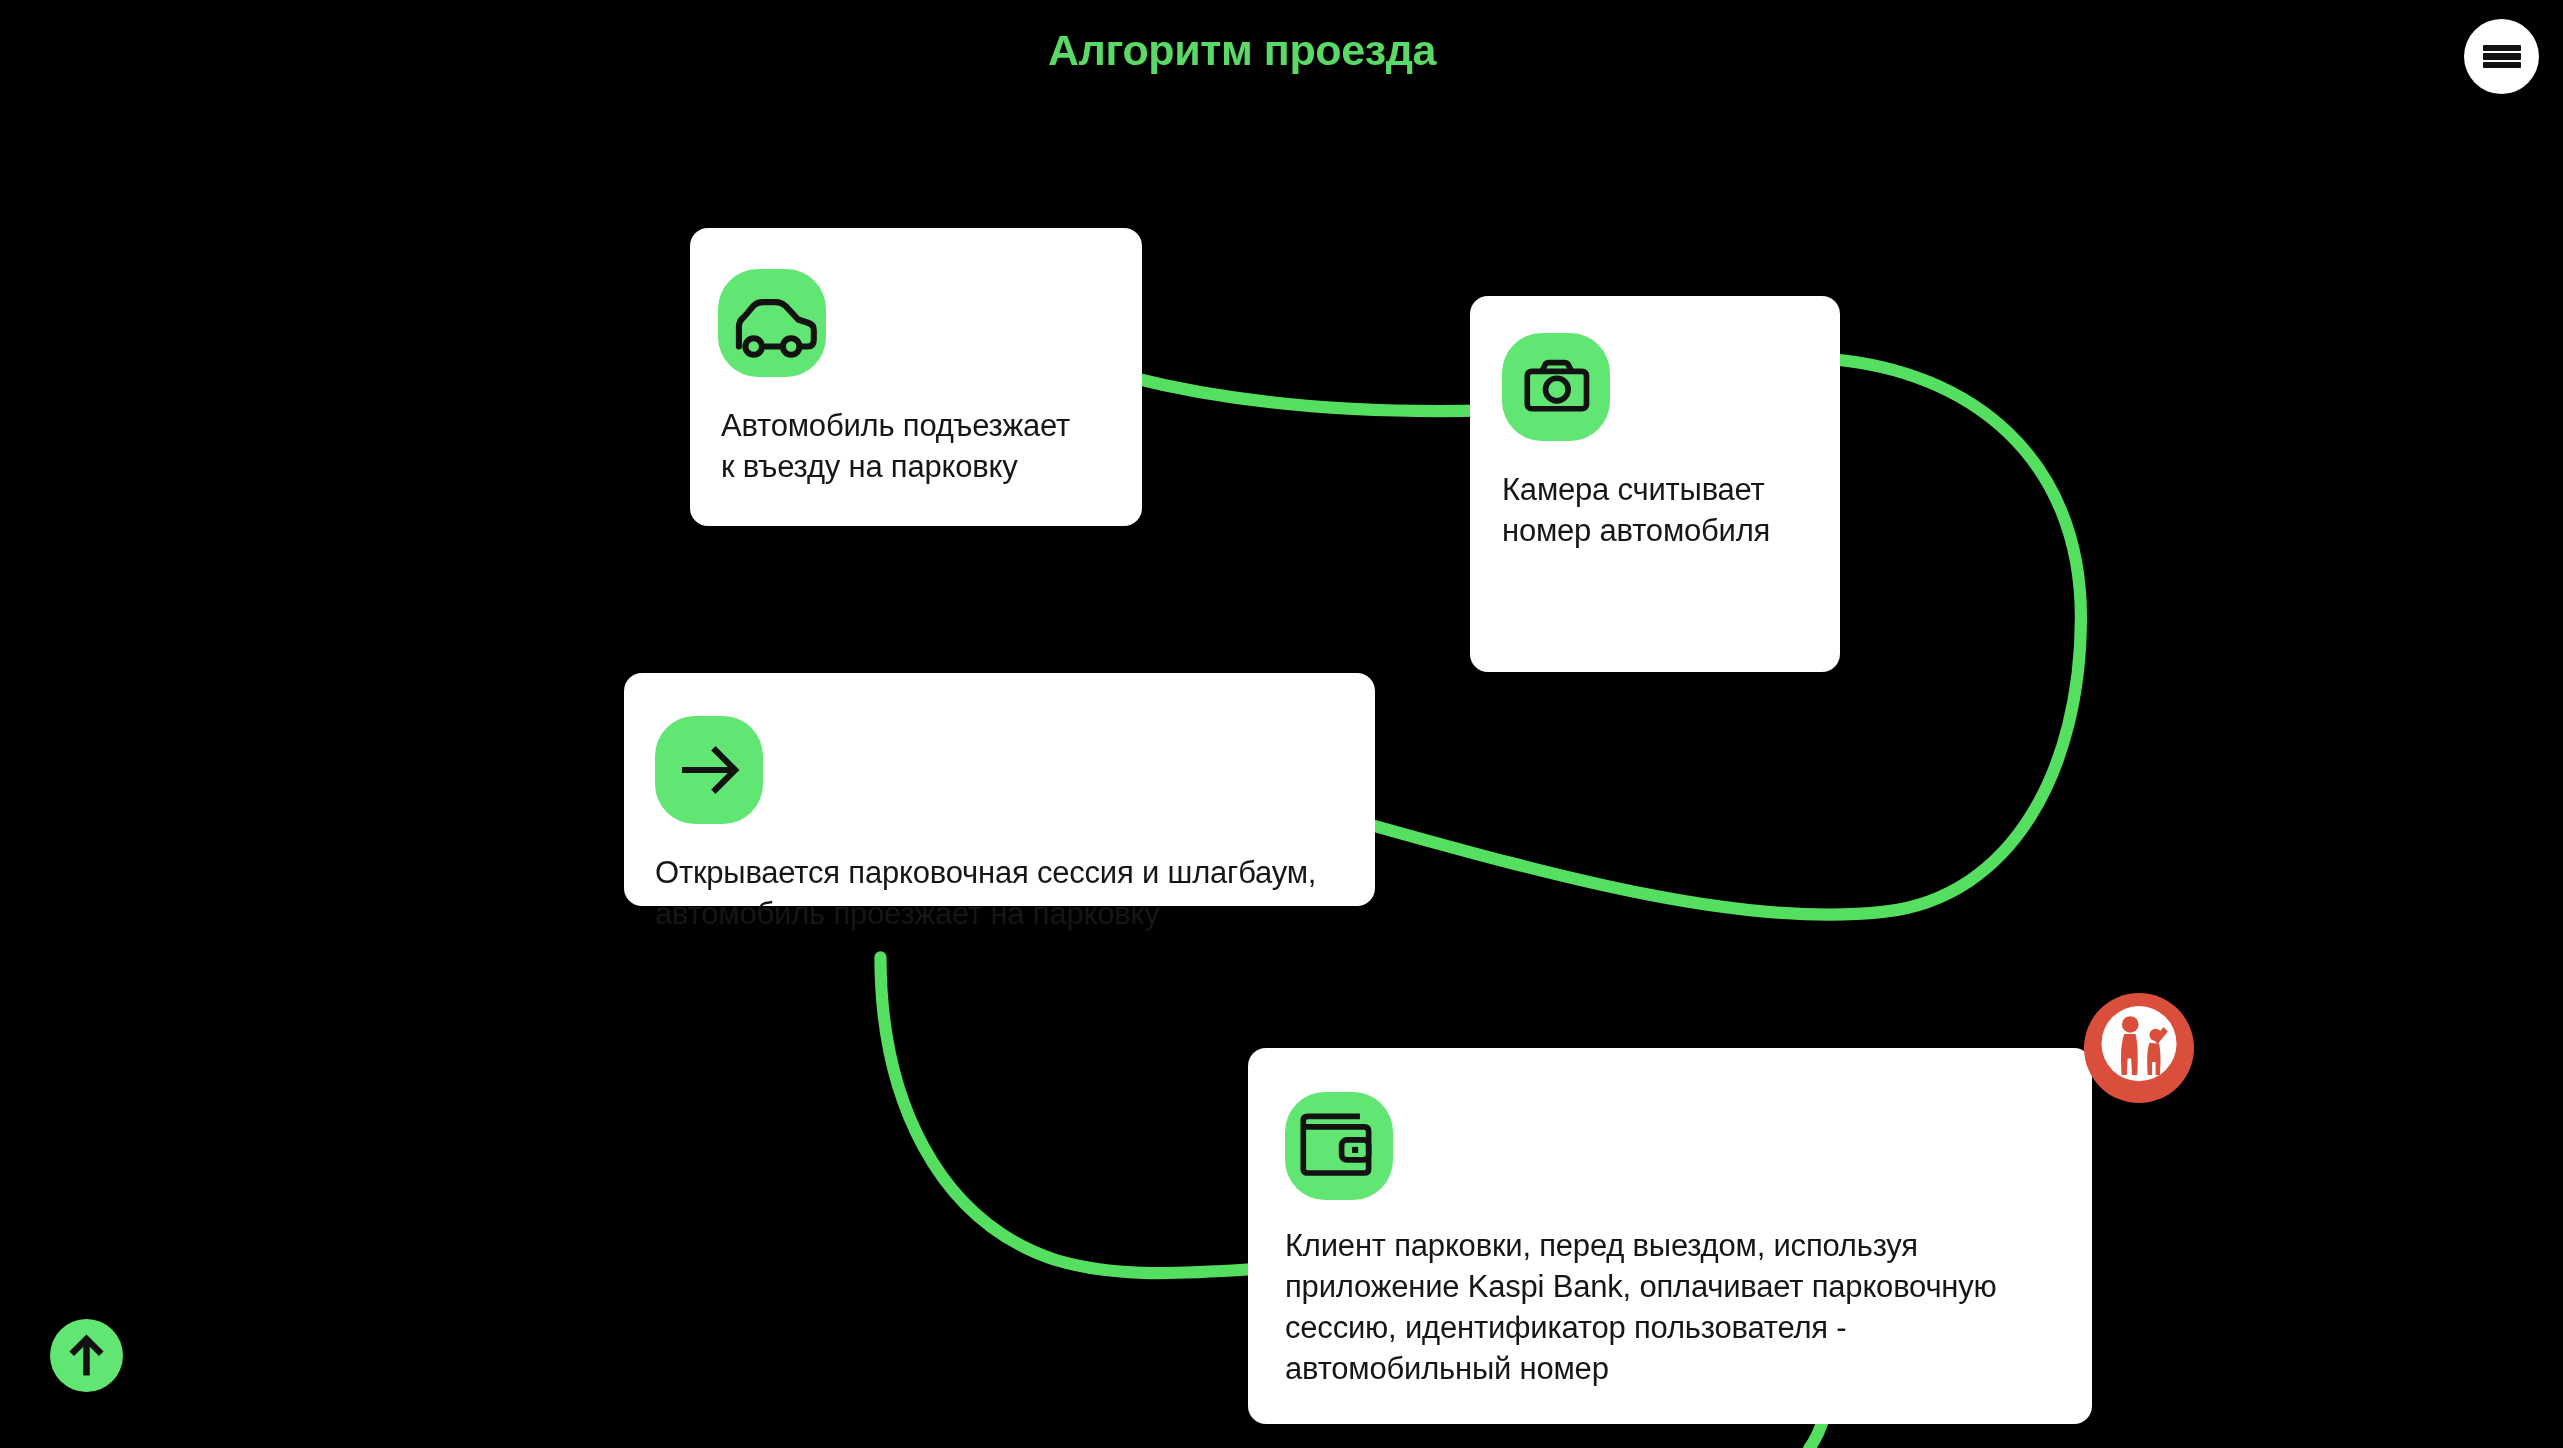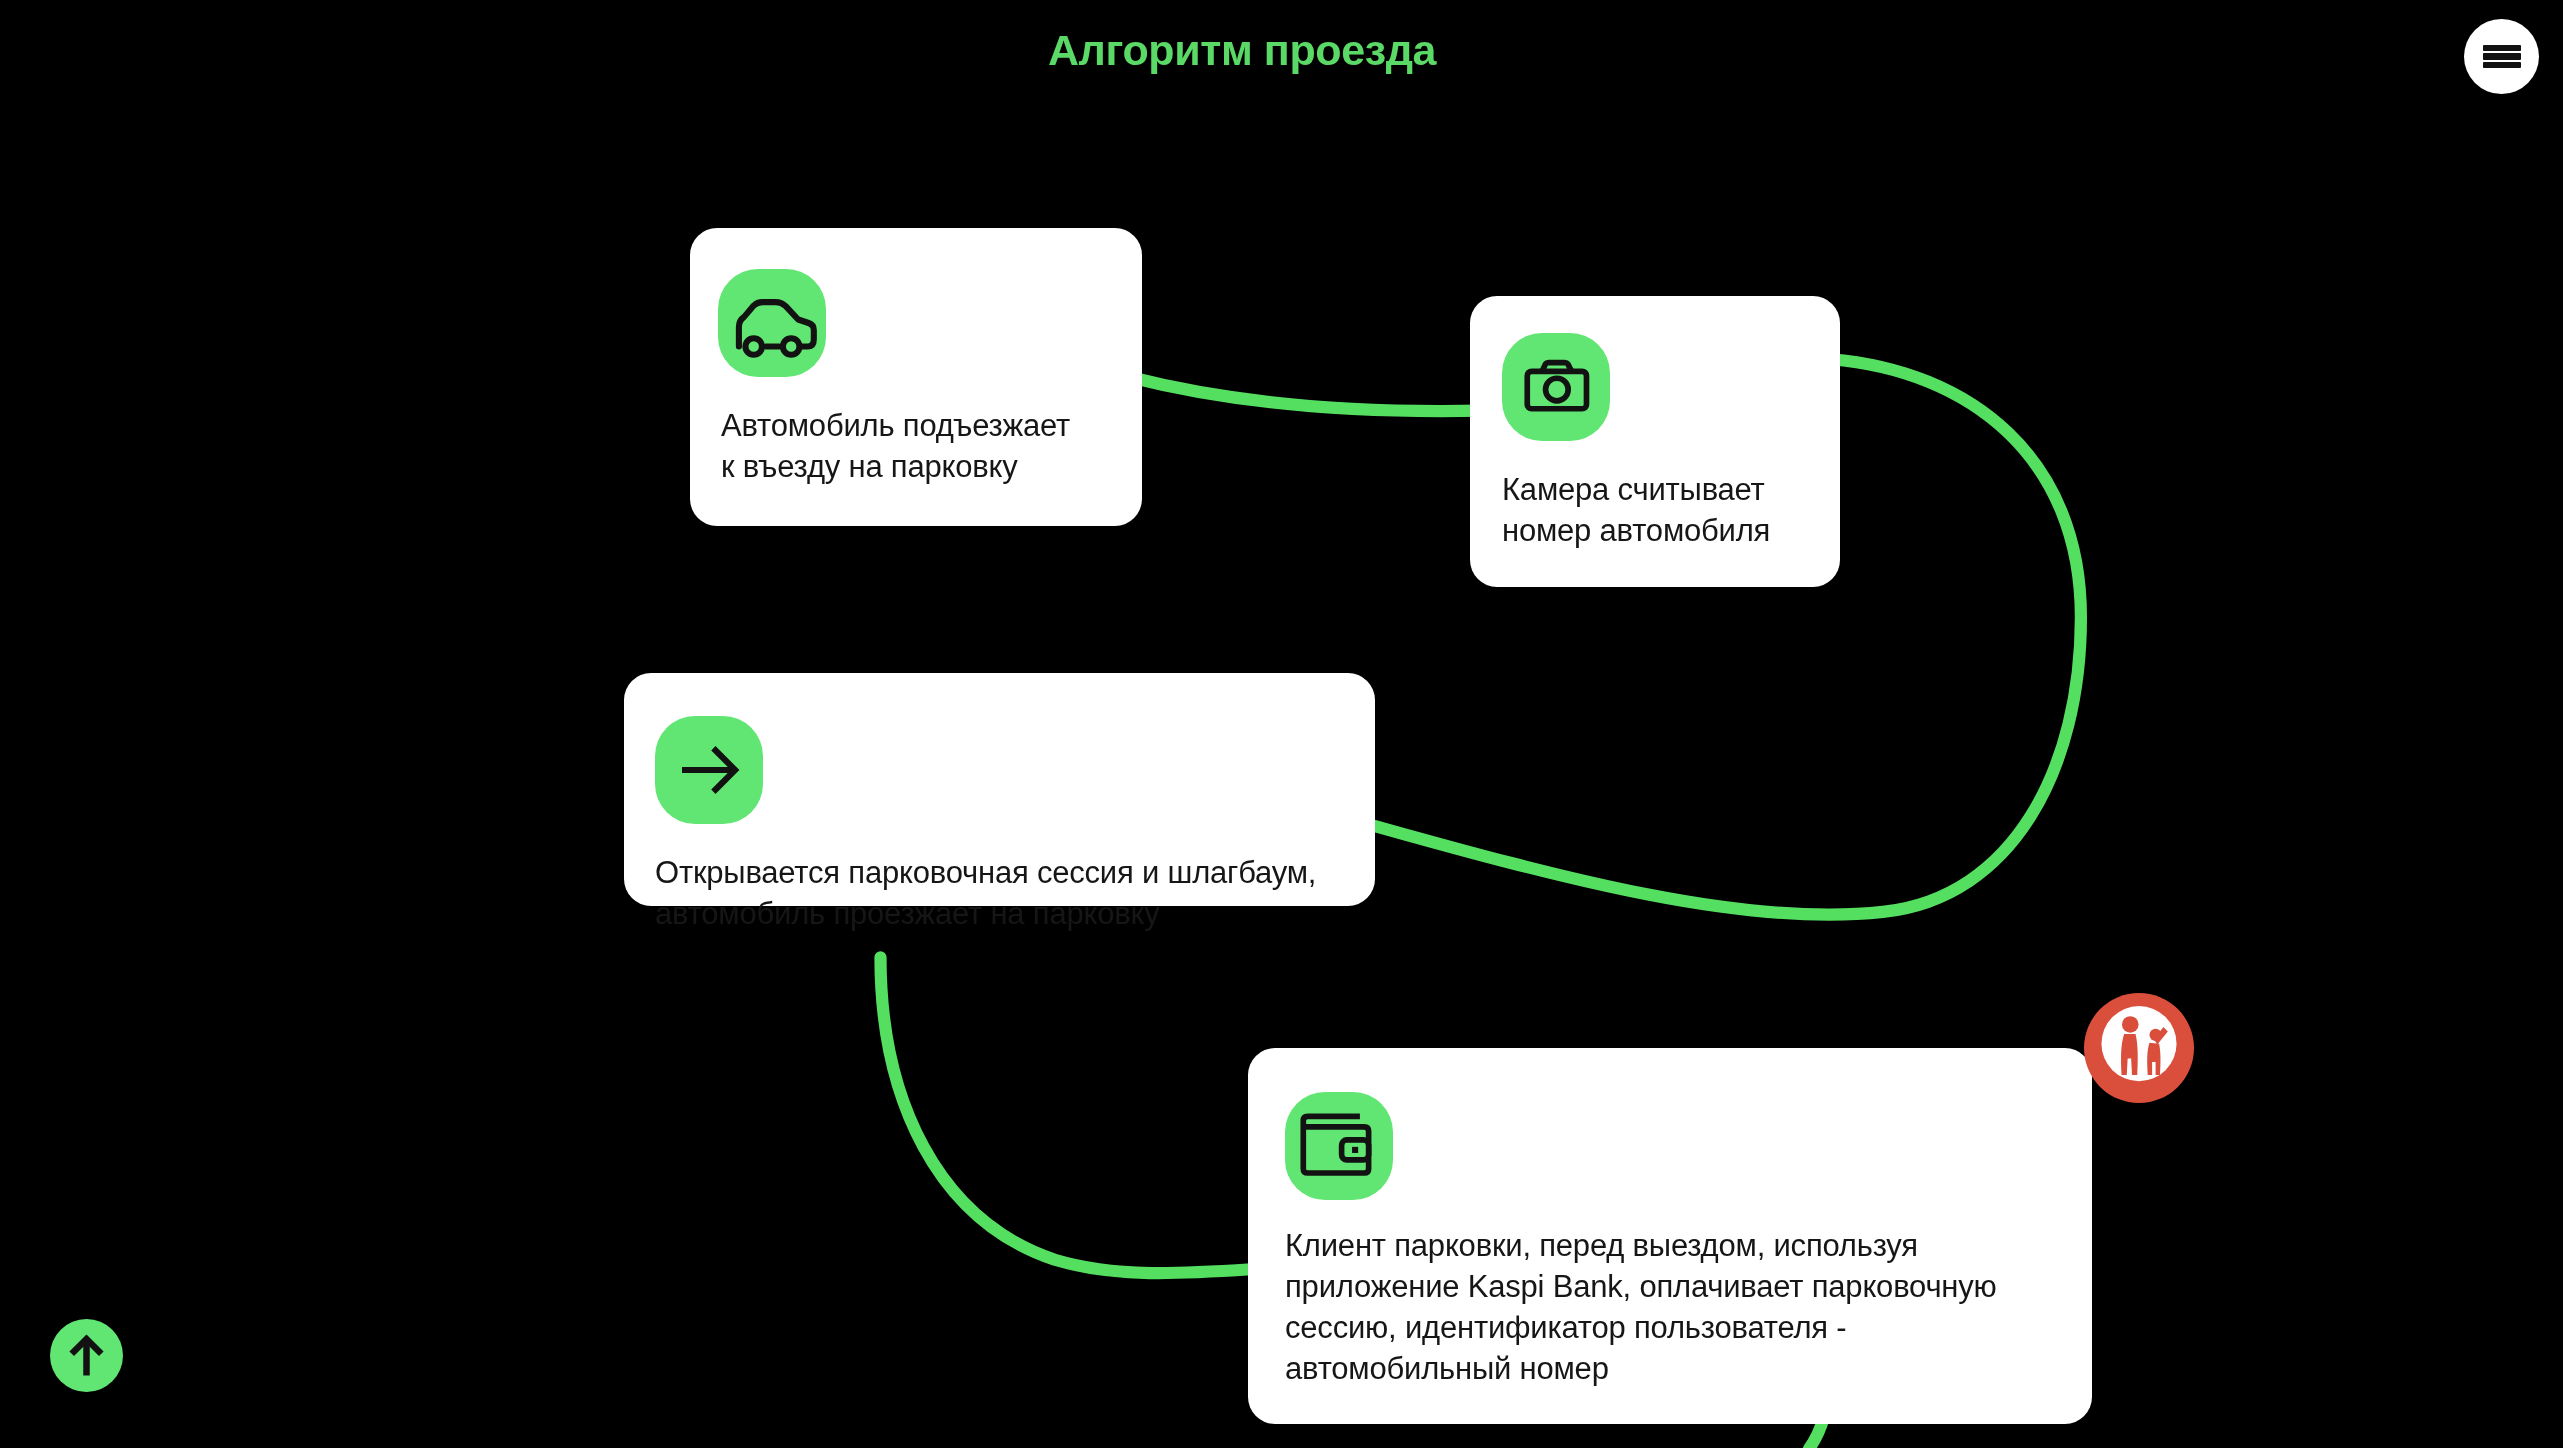--- a/index.html
+++ b/index.html
@@ -23,36 +23,36 @@
     color:var(--title_green);white-space:nowrap;z-index:2;
   }
   .menu-btn{
     position:absolute;left:2464px;top:19px;width:75px;height:75px;border:none;
     border-radius:50%;background:var(--menu_white);cursor:pointer;z-index:4;
     display:flex;align-items:center;justify-content:center;
   }
   .menu-icon{display:flex;flex-direction:column;gap:2.6px;}
   .menu-icon i{display:block;width:38px;height:6.1px;background:var(--icon_black);border-radius:0.9px;}
   .card{
-    position:absolute;background:var(--card);border-radius:27px;z-index:2;
+    position:absolute;background:var(--card);border-radius:18px;z-index:2;
   }
   .card .tile{
     position:absolute;width:108px;height:108px;border-radius:40px;
     background:var(--tile_green);display:flex;align-items:center;justify-content:center;
   }
   .card .tile svg{display:block;width:108px;height:108px;}
   .card .step-text{
     position:absolute;font-size:31px;line-height:41px;font-weight:400;
     color:var(--text_dark);white-space:pre-line;letter-spacing:-0.2px;
   }
   
   .c1{left:690px;top:228px;width:452px;height:298px;}
   .c1 .tile{left:28px;top:41px;}
   .c1 .step-text{left:31px;top:177px;}
-  .c2{left:1470px;top:296px;width:370px;height:291px;padding-left:48px;}
+  .c2{left:1470px;top:296px;width:370px;height:376px;padding-left:48px;}
   .c2 .tile{left:32px;top:37px;}
   .c2 .step-text{left:32px;top:173px;}
   .c3{left:624px;top:673px;width:751px;height:233px;}
   .c3 .tile{left:31px;top:43px;}
   .c3 .step-text{left:31px;top:179px;}
   .c4{left:1248px;top:1048px;width:844px;height:376px;}
   .c4 .tile{left:37px;top:44px;}
   .c4 .step-text{left:37px;top:177px;}
   .brand-logo{position:absolute;left:2084px;top:993px;width:110px;height:110px;z-index:3;}
   .scroll-top{

